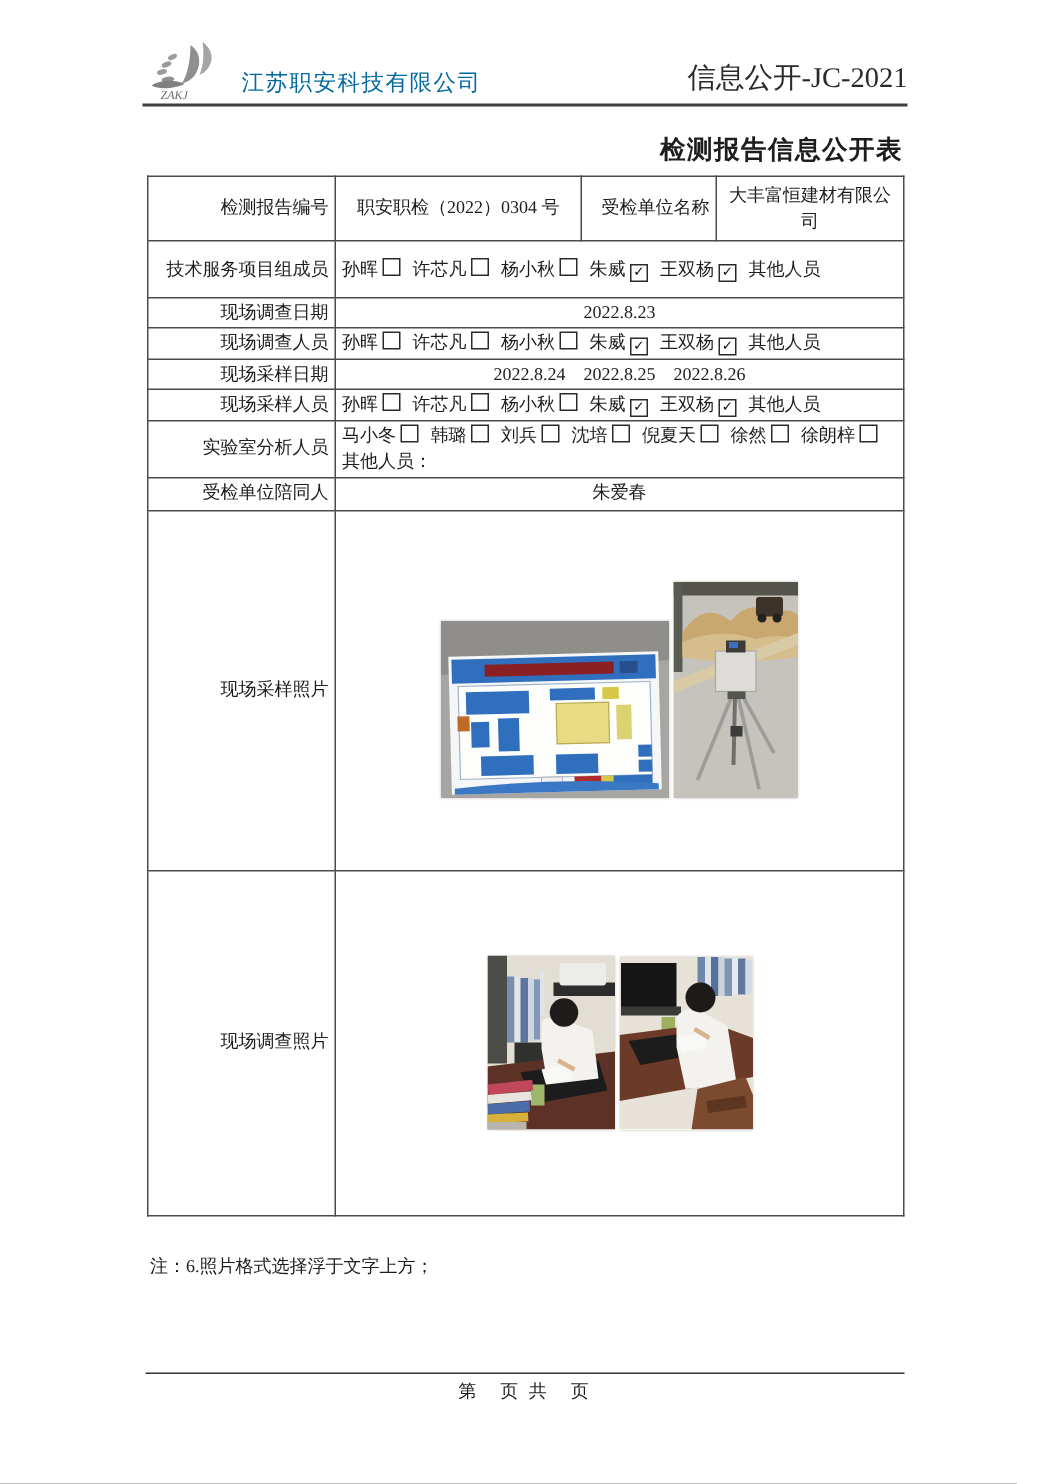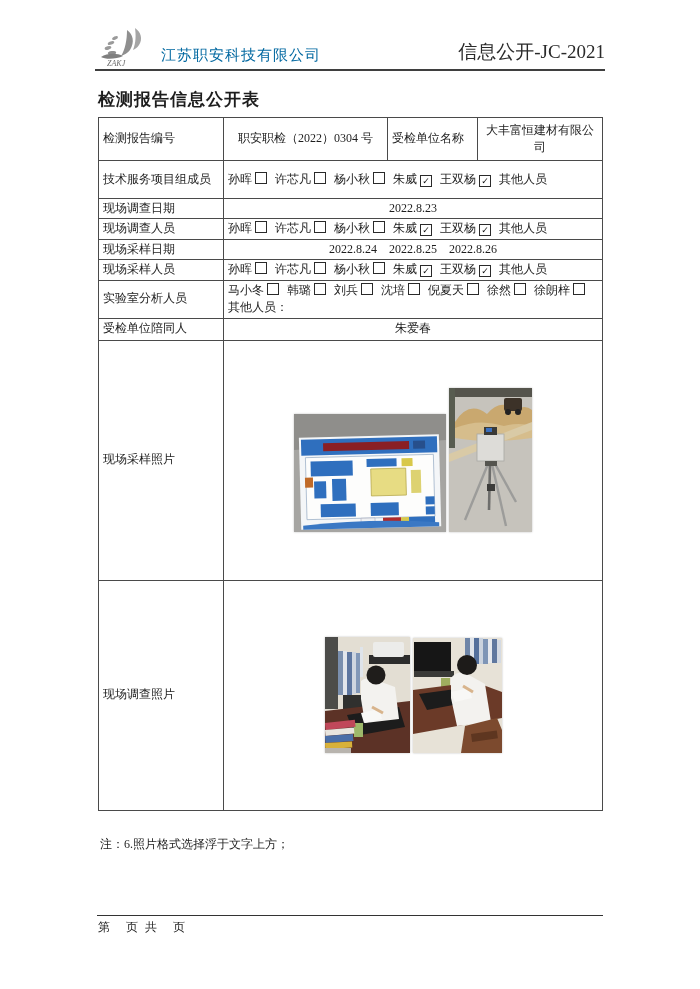--- a/index.html
+++ b/index.html
@@ -7,39 +7,39 @@
     position:relative;width:700px;height:989px;margin:0 auto;background:#ffffff;
     font-family:"Liberation Serif","DejaVu Serif",serif;color:#1d1d1d;
   }
   
   .header{position:absolute;left:95px;top:26px;width:510px;height:42px;}
   .logo{position:absolute;left:2px;top:0;width:60px;height:42px;}
   .company{position:absolute;left:66px;bottom:3px;font-size:15px;letter-spacing:1px;color:#0369a1;}
   .doccode{position:absolute;right:0;bottom:3px;font-size:19px;color:#2a2a2a;}
   .header-rule{position:absolute;left:95px;top:69px;width:510px;height:0;border-top:2px solid #3f3f3f;}
   
-  .title{position:absolute;left:98px;top:88px;width:504px;text-align:left;
+  .title{position:absolute;left:98px;top:88px;width:504px;text-align:right;
     font-size:17px;font-weight:bold;letter-spacing:1px;}
   
   table.main{position:absolute;left:98px;top:117px;width:504px;border-collapse:collapse;table-layout:fixed;}
   table.main td{border:1px solid #4a4a4a;font-size:12px;padding:1px 4px;vertical-align:middle;line-height:1.45;}
-  td.lbl{text-align:left;}
+  td.lbl{text-align:right;}
   td.c{text-align:center;}
   td.l{text-align:left;padding-left:8px;}
   .cb-item{margin-right:8px;white-space:nowrap;}
   .cb{display:inline-block;width:10px;height:10px;border:1.2px solid #2a2a2a;margin-left:3px;
       vertical-align:-1px;font-size:9px;line-height:10px;text-align:center;font-family:"DejaVu Sans",sans-serif;color:#111;}
   .line{display:block;}
   .photo-wrap{display:flex;justify-content:center;align-items:center;gap:3px;width:100%;}
   .photo-wrap.bottom{align-items:flex-end;}
   .photo{display:block;box-shadow:0 0 2px rgba(0,0,0,.25);}
   
   .note{position:absolute;left:100px;top:836px;font-size:12px;}
   .footer-rule{position:absolute;left:97px;top:915px;width:506px;border-top:1px solid #333;}
-  .footer-text{position:absolute;left:98px;top:919px;width:504px;text-align:left;font-size:12px;letter-spacing:2px;}
+  .footer-text{position:absolute;left:98px;top:919px;width:504px;text-align:center;font-size:12px;letter-spacing:2px;}
 </style>
 </head>
 <body>
 
 <div class="page">
 
   <div class="header">
     <svg class="logo" viewBox="0 0 60 42">
       <path d="M30 4 C36 8 38 16 33 24 C31 27 27 29 24 30 C28 24 30 14 30 4 Z" fill="#8f8f8f"></path>
       <path d="M38 2 C44 6 46 13 42 19 C40 22 38 23 36 24 C39 17 39 9 38 2 Z" fill="#a5a5a5"></path>

